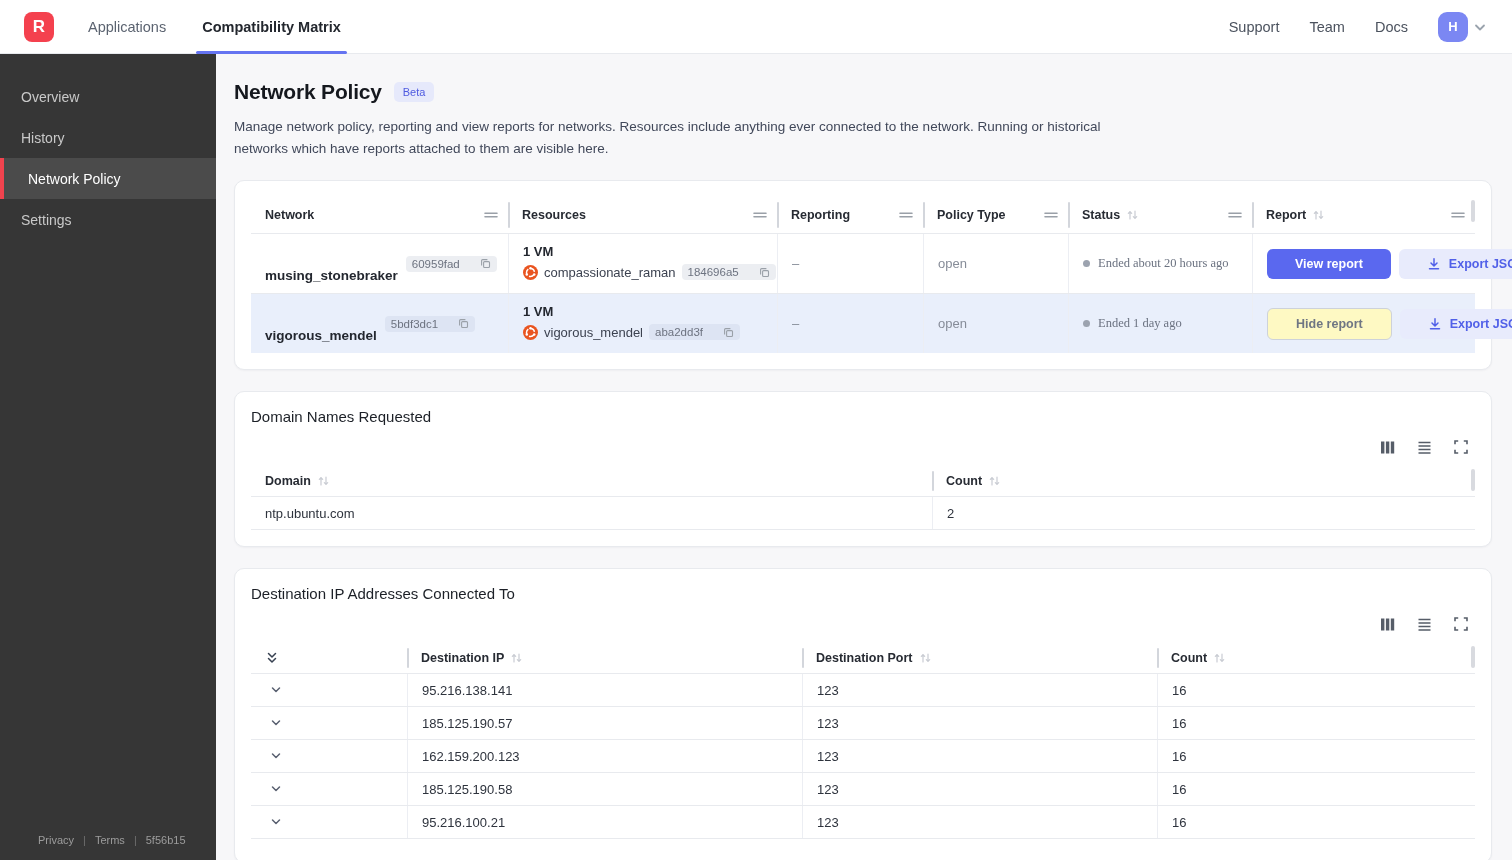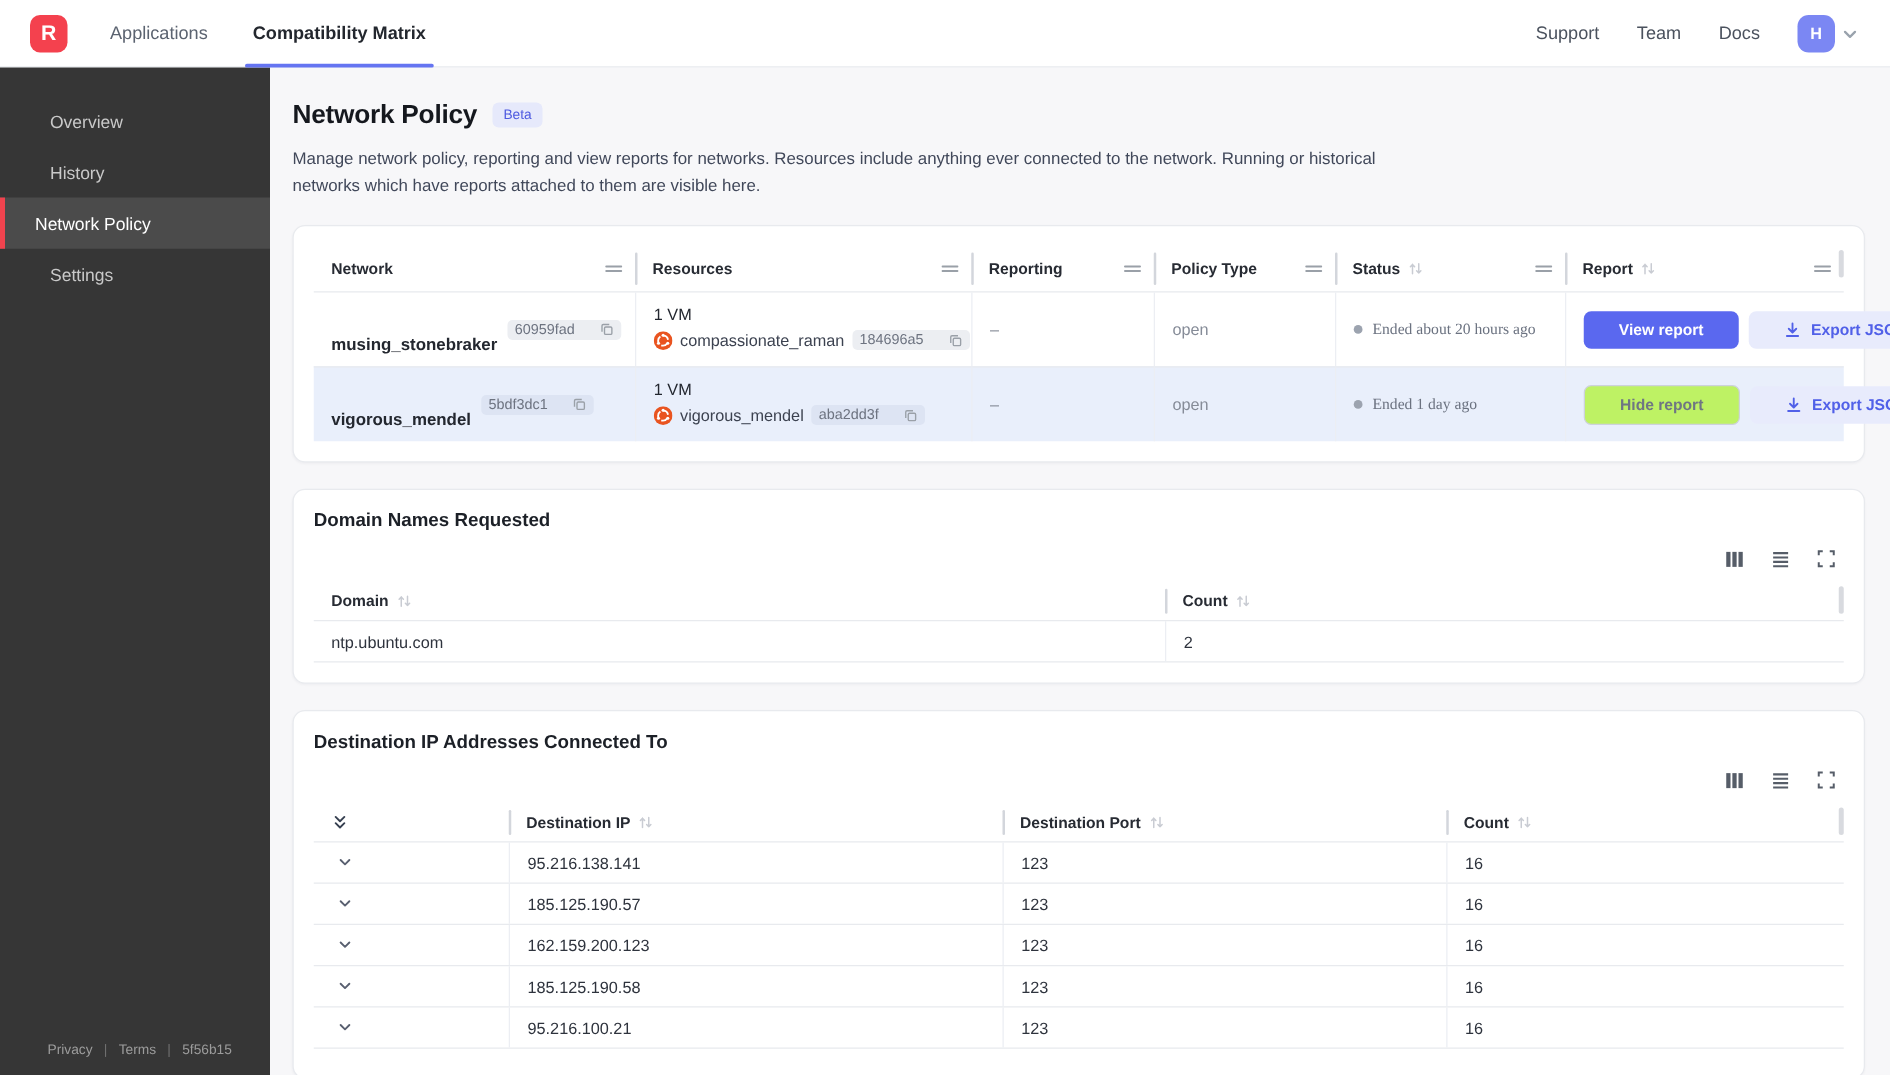--- a/index.html
+++ b/index.html
@@ -20,39 +20,39 @@
   .nav-right { margin-left:auto; display:flex; align-items:center; gap:30px; }
   .nav-link { font-size:14.5px; color:#4b525e; cursor:pointer; }
   .user-wrap { display:flex; align-items:center; gap:4px; cursor:pointer; }
   .avatar { width:30px; height:30px; border-radius:9px; background:#7b87f3; color:#fff;
     font-size:13px; font-weight:600; display:flex; align-items:center; justify-content:center; }
 
   
   .app-body { display:flex; height:806px; }
   .sidebar { width:216px; background:#363636; display:flex; flex-direction:column; flex-shrink:0; }
   .side-items { margin-top:22px; display:flex; flex-direction:column; }
-  .side-item { height:41px; display:flex; align-items:center; padding-left:36px;
+  .side-item { height:41px; display:flex; align-items:center; padding-left:17px;
     font-size:14px; color:#c9c9c9; cursor:pointer; border-left:4px solid transparent; }
   .side-item.active { background:#4b4b4b; color:#fff; border-left-color:#f0434e; padding-left:24px; }
   .side-footer { margin-top:auto; padding:0 0 14px 38px; display:flex; align-items:center; gap:9px;
     font-size:11px; color:#9c9c9c; }
   .side-footer .sep { color:#6f6f6f; }
   .main { flex:1; padding:26px 20px 0 18px; overflow:hidden; }
 
   
   .title-row { display:flex; align-items:center; gap:12px; }
   .page-title { font-size:21px; font-weight:700; color:#15181e; letter-spacing:-0.2px; }
   .beta { font-size:11px; font-weight:400; color:#4e5ae0; background:#e6e9fb;
     padding:4px 9px; border-radius:5px; }
   .page-desc { margin-top:12px; max-width:905px; font-size:13.5px; line-height:1.6; color:#41485a; }
 
   
   .card { background:#fff; border:1px solid #e8eaee; border-radius:10px;
     box-shadow:0 1px 2px rgba(16,24,40,.04); margin-top:21px; padding:16px; position:relative; }
-  .card-title { font-size:15px; font-weight:700; color:#1c2027; }
+  .card-title { font-size:15px; font-weight:400; color:#1c2027; }
   .card-tools { display:flex; justify-content:flex-end; gap:20px; margin:14px 6px 10px 0; }
   .tool { cursor:pointer; color:#565d68; display:flex; }
 
   
   .tbl { position:relative; }
   .thumb { position:absolute; right:0; top:3px; width:4px; height:22px;
     background:#d8dadf; border-radius:2px; cursor:pointer; }
   .hcell { display:flex; align-items:center; gap:6px; font-size:12.5px; font-weight:700;
     color:#272b33; padding:0 10px 0 14px; position:relative; }
   .hcell .spacer { flex:1; }
@@ -66,28 +66,28 @@
   .nt-body { border-top:1px solid #e8eaee; min-height:56px; cursor:pointer; }
   .nt-body.selected { background:#e9effb; }
   .nt-cell { padding:10px 12px 10px 14px; display:flex; align-items:center; gap:8px;
     border-left:1px solid #eceef3; font-size:13px; color:#868c98; }
   .nt-cell:first-child { border-left:none; }
   .net-name { font-size:13.5px; font-weight:700; color:#23272f;margin-top:24px; }
   .hashpill { display:inline-flex; align-items:center; gap:20px; background:#eceef2;
     border-radius:4px; padding:2px 6px; font-size:11.5px; color:#6d7380; white-space:nowrap; }
   .nt-body.selected .hashpill { background:#dde4f3; }
   .res-col { flex-direction:column; align-items:flex-start; gap:5px; }
-  .res-count { font-size:13px; font-weight:400; color:#23272f; }
+  .res-count { font-size:13px; font-weight:700; color:#23272f; }
   .res-line { display:flex; align-items:center; gap:6px; font-size:13px; color:#3c4250; }
   .status-dot { width:7px; height:7px; border-radius:50%; background:#9ca3af; flex-shrink:0; }
   .status-txt { font-size:12.5px; color:#6b7280;font-family:Liberation Serif, serif; }
   .btn { border-radius:6px; font-size:12.5px; font-weight:600; padding:8px 28px;
     cursor:pointer; border:none; font-family:inherit; white-space:nowrap; }
   .btn-primary { background:#5a68ef; color:#fff; }
-  .btn-outline { background:#bef264; color:#6f7683; border:1px solid #cdd2da; }
+  .btn-outline { background:#fef9c3; color:#6f7683; border:1px solid #cdd2da; }
   .btn-soft { background:#e8ebfc; color:#5160e8; display:inline-flex; align-items:center; gap:8px; }
 
   
   .dn-row { display:grid; grid-template-columns:681px 1fr; }
   .di-row { display:grid; grid-template-columns:156px 395px 355px 1fr; }
   .sm-head { height:30px; }
   .sm-body { border-top:1px solid #e8eaee; height:33px; }
   .sm-cell { display:flex; align-items:center; padding:0 14px; font-size:13px; color:#2e333d;
     border-left:1px solid #eceef3; }
   .sm-cell:first-child { border-left:none; }

